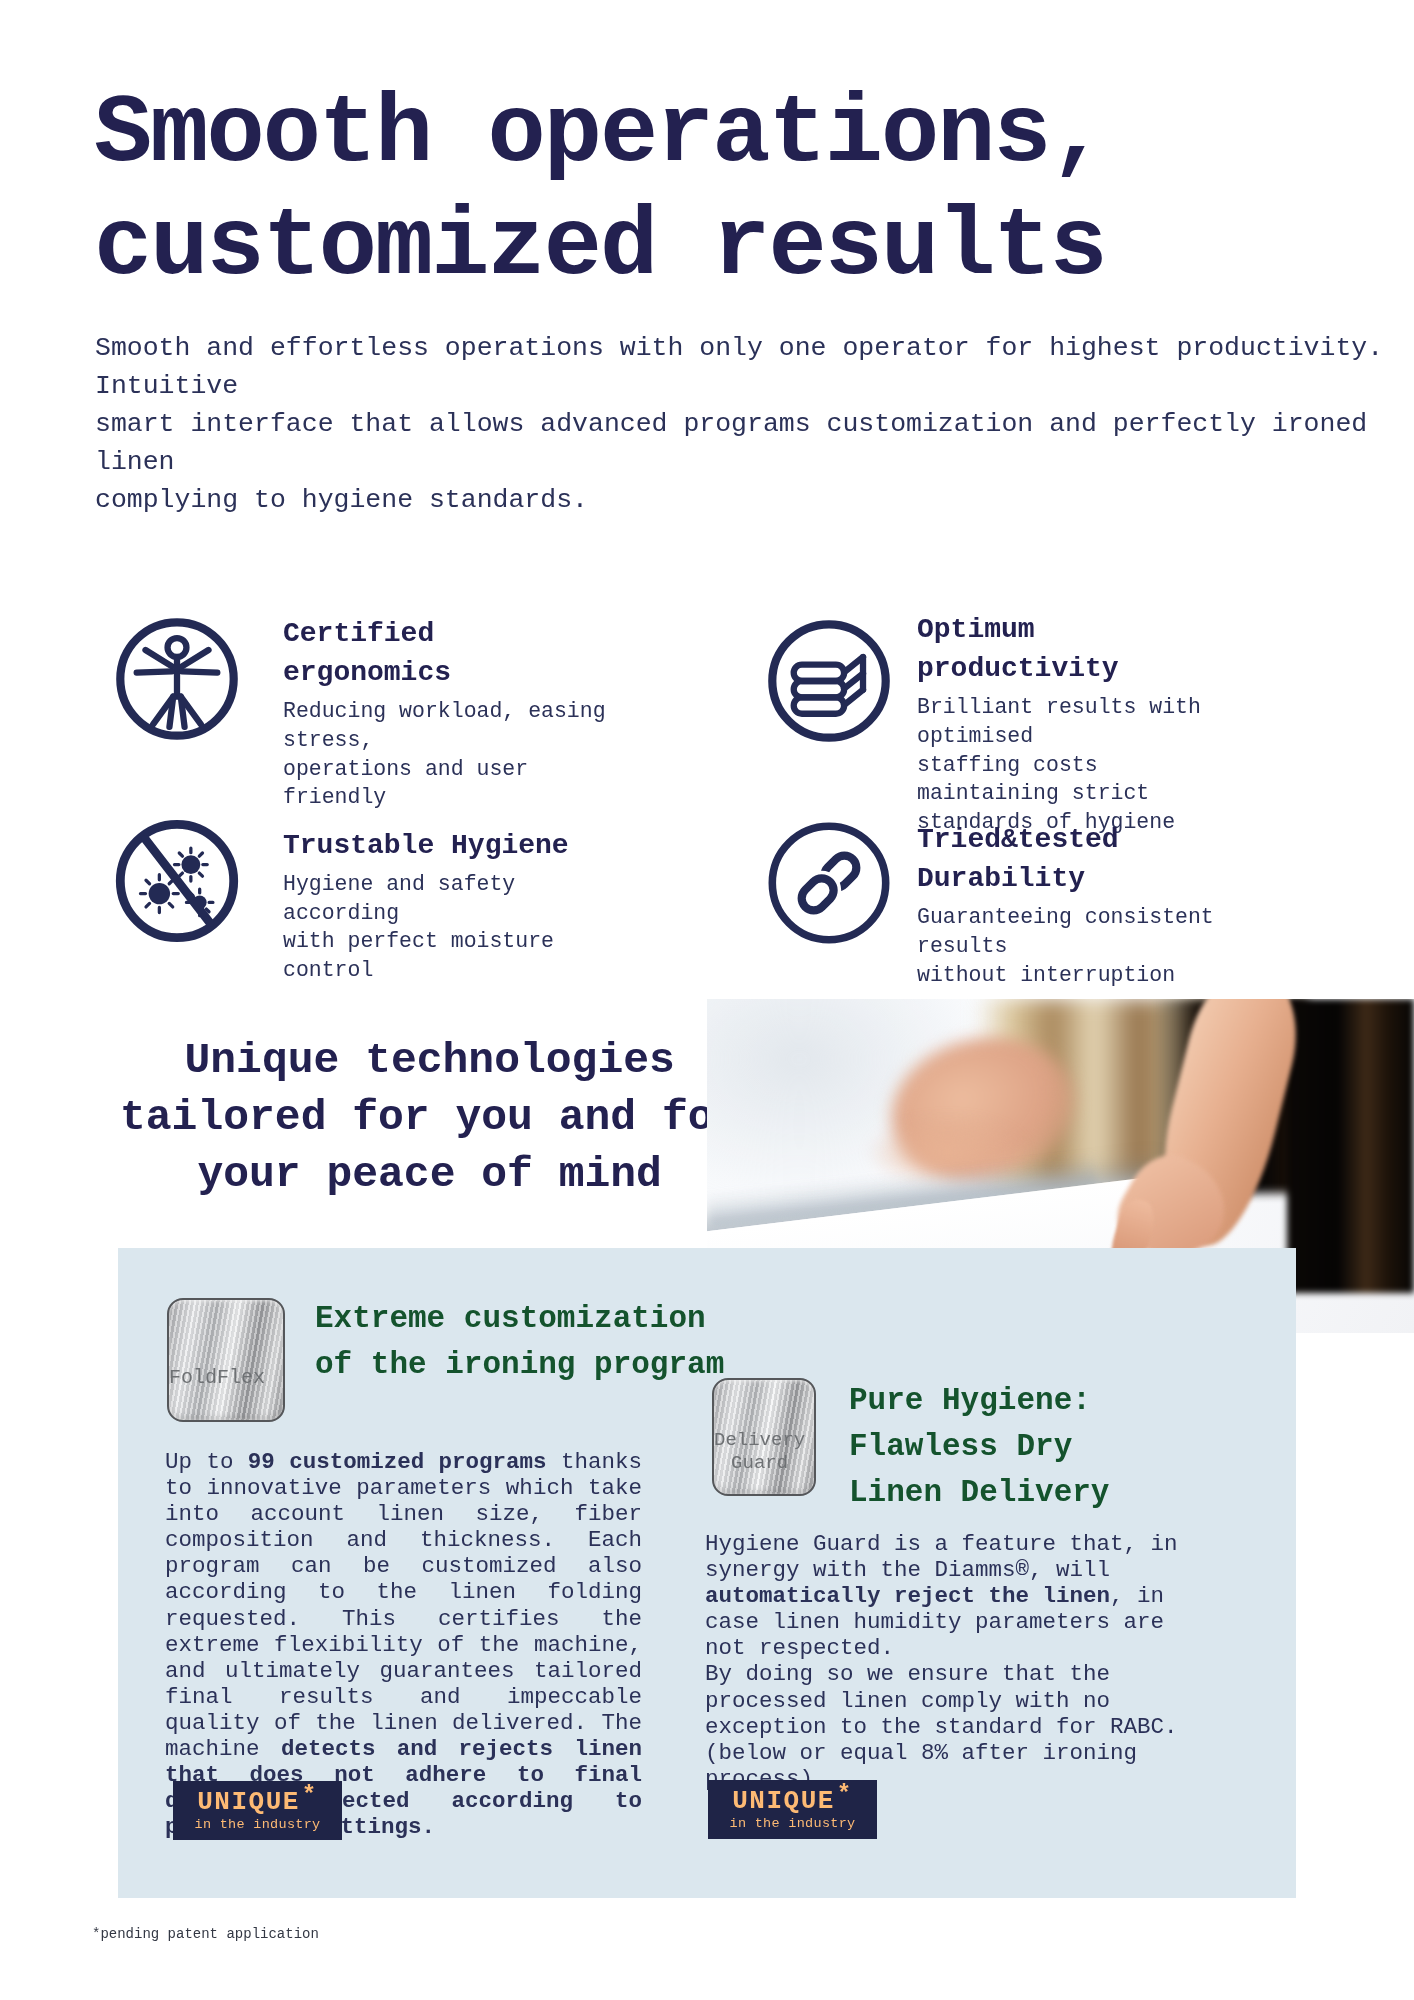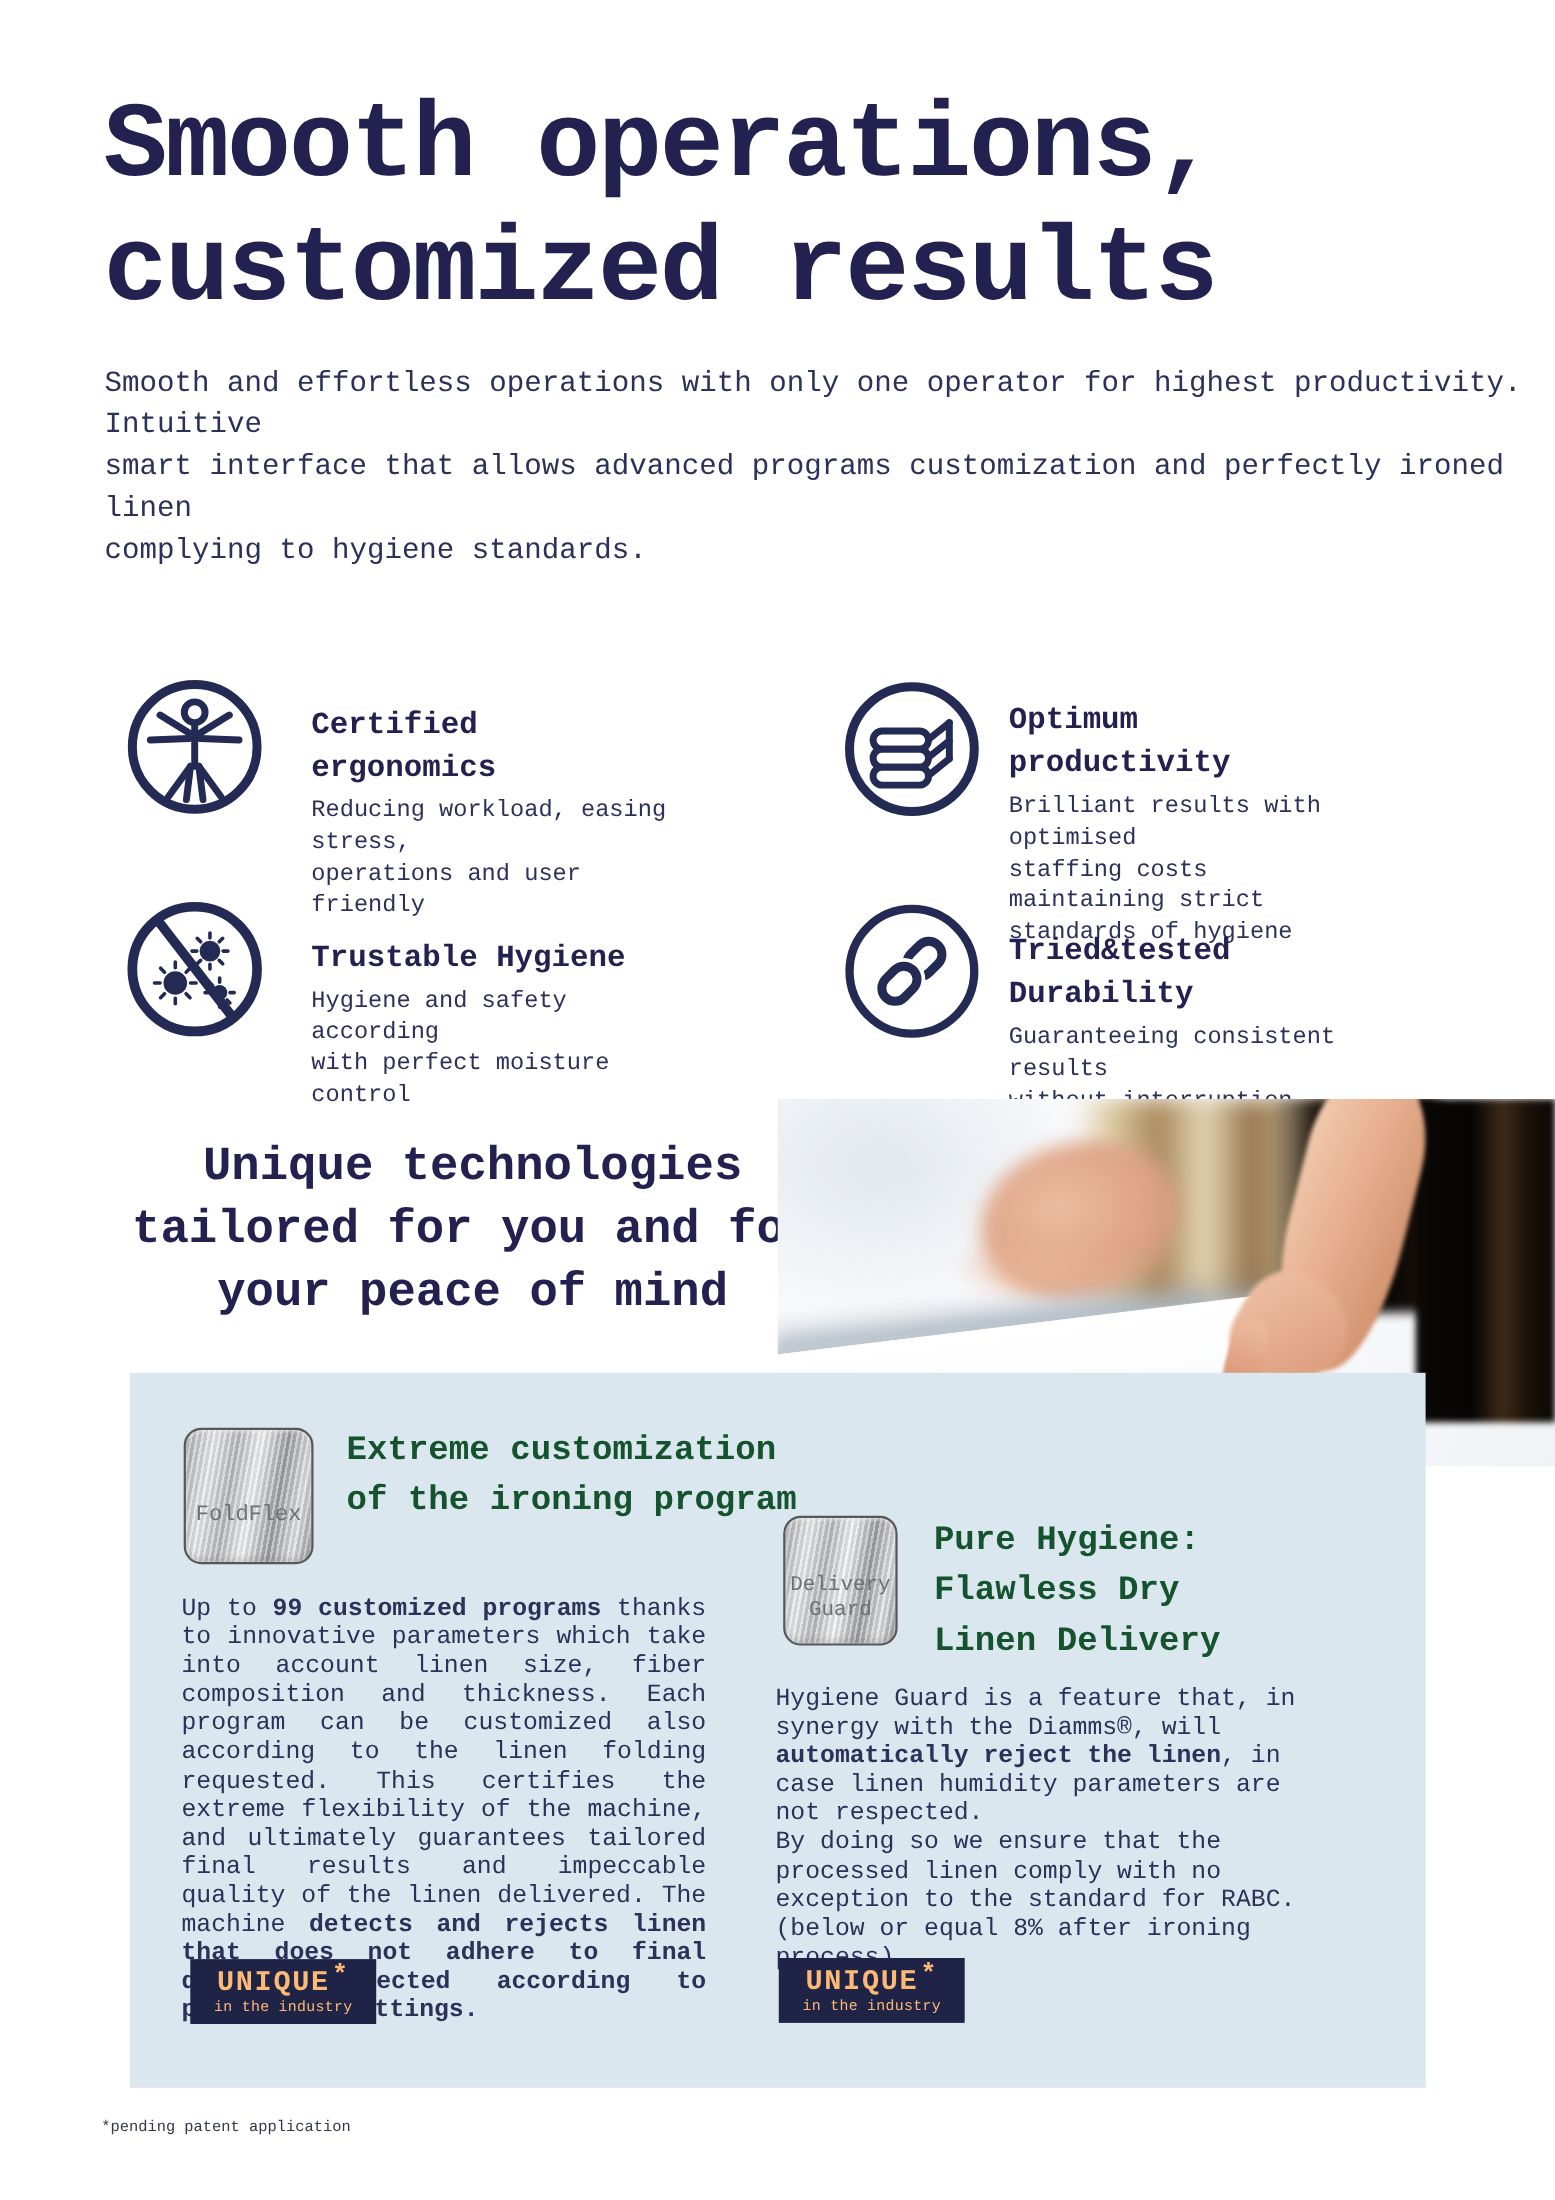--- a/index.html
+++ b/index.html
@@ -8,21 +8,21 @@
 
   
   .h1{position:absolute;left:94px;top:78px;font-size:97px;font-weight:700;
       line-height:1.17;letter-spacing:-2px;color:#232150;white-space:pre-line;margin:0;}
   .intro{position:absolute;left:95px;top:330px;font-size:26.5px;line-height:1.43;
       color:#2b3158;white-space:pre-line;}
 
   
   .feat-icon{position:absolute;width:126px;height:126px;}
   .feat-icon svg{width:100%;height:100%;display:block;}
-  .feat-text{position:absolute;width:330px;margin-top:26px;}
+  .feat-text{position:absolute;width:330px;}
   .feat-title{font-size:28px;font-weight:700;color:#232150;line-height:1.4;
       white-space:pre-line;margin:0;}
   .feat-desc{margin-top:5px;font-size:21.5px;line-height:1.33;color:#2b3158;
       white-space:pre-line;}
 
   
   .section-heading{position:absolute;left:120px;top:1032px;font-size:43px;font-weight:700;
       line-height:1.33;color:#232150;white-space:pre-line;margin:0;text-align:center;}
 
   
@@ -67,21 +67,21 @@
       border-radius:40% 40% 50% 50%;transform:rotate(16deg);filter:blur(1.5px);}
 
   
   .panel{position:absolute;left:118px;top:1248px;width:1178px;height:650px;background:#dbe7ee;}
 
   .metal{position:absolute;border-radius:16px;border:2px solid #55575a;
       background:
         repeating-linear-gradient(100deg,rgba(255,255,255,.40) 0 2px,rgba(110,112,115,.15) 2px 5px),
         linear-gradient(100deg,#a7a8ab 0%,#e9eaec 20%,#b3b5b8 36%,#f2f3f4 52%,#97989b 70%,#dfe0e1 86%,#8e8f92 100%);
       box-shadow:inset 0 1px 4px rgba(255,255,255,.8),inset 0 -2px 6px rgba(60,60,60,.25);
-      display:flex;align-items:flex-end;justify-content:center;}
+      display:flex;align-items:flex-end;justify-content:flex-start;}
   .metal-label{font-size:20px;color:#6e7174;text-align:center;white-space:pre-line;line-height:1.25;}
 
   .tech-heading{position:absolute;font-size:31px;font-weight:700;line-height:1.48;
       color:#14532d;white-space:pre-line;margin:0;}
   .tech-par{position:absolute;font-size:22.5px;line-height:1.16;color:#2b3158;white-space:pre-line;}
   .tech-par.justified{text-align:justify;}
   .seg-bold{font-weight:700;}
 
   .unique-badge{position:absolute;width:169px;height:59px;background:#1f2447;color:#fdba74;
       display:flex;flex-direction:column;align-items:center;justify-content:center;}

